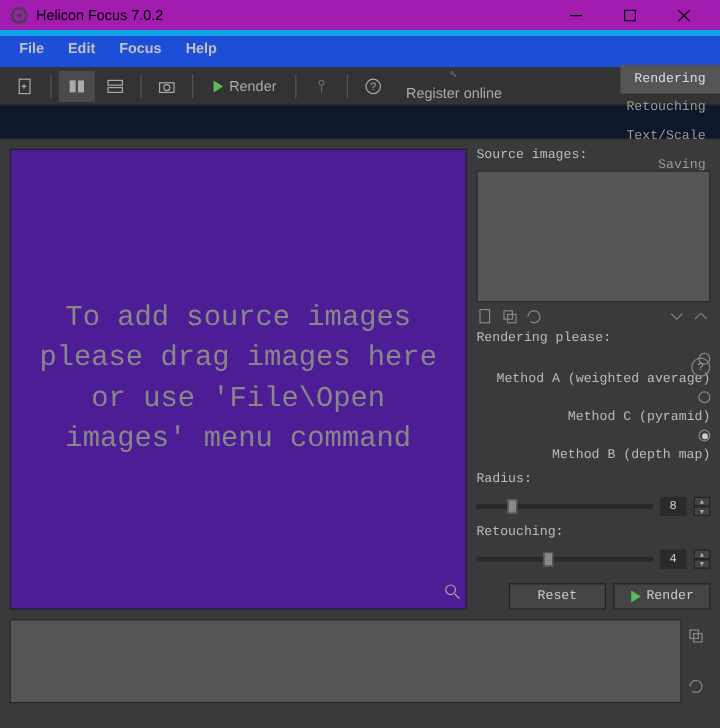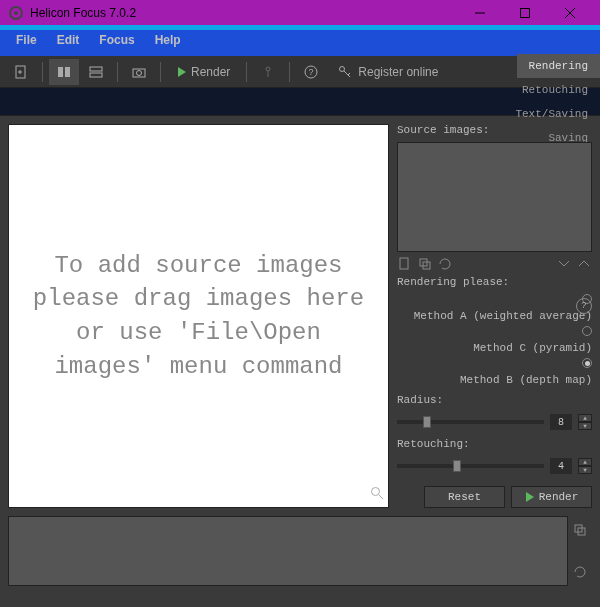--- a/index.html
+++ b/index.html
@@ -10,26 +10,26 @@
 .winbtn { width:45px; height:28px; display:flex; align-items:center; justify-content:center; cursor:pointer; }
 .winbtn svg { width:10px; height:10px; }
 .menubar { height:26px; background:#1d4ed8; display:flex; align-items:flex-start; padding:0 6px; color:#c0c0c0;font-weight:bold; }
 .menubar .mitem { padding:3px 10px; cursor:pointer; }
 .toolbar { height:32px; background:#333; display:flex; align-items:center; padding:0 6px; gap:2px; color:#aaa; border-bottom:1px solid #222; }
 .toolbar .tbtn { width:30px; height:26px; display:flex; align-items:center; justify-content:center; cursor:pointer; border:1px solid transparent; }
 .toolbar .tbtn.active { background:#4a4a4a; }
 .toolbar .divider { width:1px; height:20px; background:#555; margin:0 4px; }
 .toolbar .renderbtn { display:flex; align-items:center; gap:4px; padding:0 10px; height:26px; cursor:pointer; }
 .toolbar .renderbtn .play { color:#5cb85c; }
-.toolbar .regbtn { display:flex; align-items:center; gap:6px; padding:0 10px; height:26px; cursor:pointer; }
+.toolbar .regbtn { display:flex; align-items:center; gap:6px; padding:0 10px; height:26px; cursor:pointer;flex-direction:column; }
 .tabs { height:28px; display:flex; align-items:flex-end; justify-content:center; background:#0f172a; border-bottom:1px solid #222; gap:0;flex-direction:column; }
 .tabs .tab { padding:6px 12px; color:#999; cursor:pointer; font-family:"Courier New",monospace; font-size:11px; }
 .tabs .tab.active { background:#555; color:#ddd; }
 .mainarea { display:flex; height:400px; padding:8px; gap:8px; background:#3a3a3a; }
-.viewport { flex:1; background:#ffffff; border:1px solid #222; position:relative; display:flex; align-items:center; justify-content:center; }
+.viewport { flex:1; background:#4c1d95; border:1px solid #222; position:relative; display:flex; align-items:center; justify-content:center; }
 .viewport .msg { text-align:center; color:#888; font-family:"Courier New",monospace; font-size:24px; line-height:1.4; padding:10px; }
 .viewport .zoom { position:absolute; bottom:4px; right:4px; color:#aaa; }
 .rightpanel { width:195px; display:flex; flex-direction:column; gap:4px; color:#bbb; font-family:"Courier New",monospace; font-size:11px; }
 .rightpanel .lbl { color:#bbb; margin-bottom:2px; }
 .srcimgs { border:1px solid #222; background:#555; height:180px; }
 .minitool { height:18px; display:flex; align-items:center; gap:4px; color:#888; }
 .minitool .sp { flex:1; }
 .minitool .mi { width:16px; height:16px; display:flex; align-items:center; justify-content:center; cursor:pointer; }
 .radiogrp { display:flex; flex-direction:column; gap:4px; position:relative; }
 .radiogrp .row { display:flex; align-items:flex-end; gap:6px; cursor:pointer;flex-direction:column; }
@@ -140,21 +140,21 @@
         <line x1="6" y1="6" x2="12" y2="12" stroke="#aaa"></line>
         <line x1="10" y1="10" x2="12" y2="8" stroke="#aaa"></line>
       </svg>
     <span>Register online</span>
   </div>
 </div>
 
 <div class="tabs">
   <div class="tab active">Rendering</div>
   <div class="tab">Retouching</div>
-  <div class="tab">Text/Saving</div>
+  <div class="tab">Text/Scale</div>
   <div class="tab">Saving</div>
 </div>
 
 <div class="mainarea">
   <div class="viewport">
     <div class="msg">To add source images please drag images here or use 'File\Open images' menu command</div>
     <div class="zoom">
       <svg class="icon" viewBox="0 0 14 14">
           <circle cx="5.5" cy="5.5" r="4" fill="none" stroke="#aaa"></circle>
           <line x1="9" y1="9" x2="13" y2="13" stroke="#aaa"></line>

